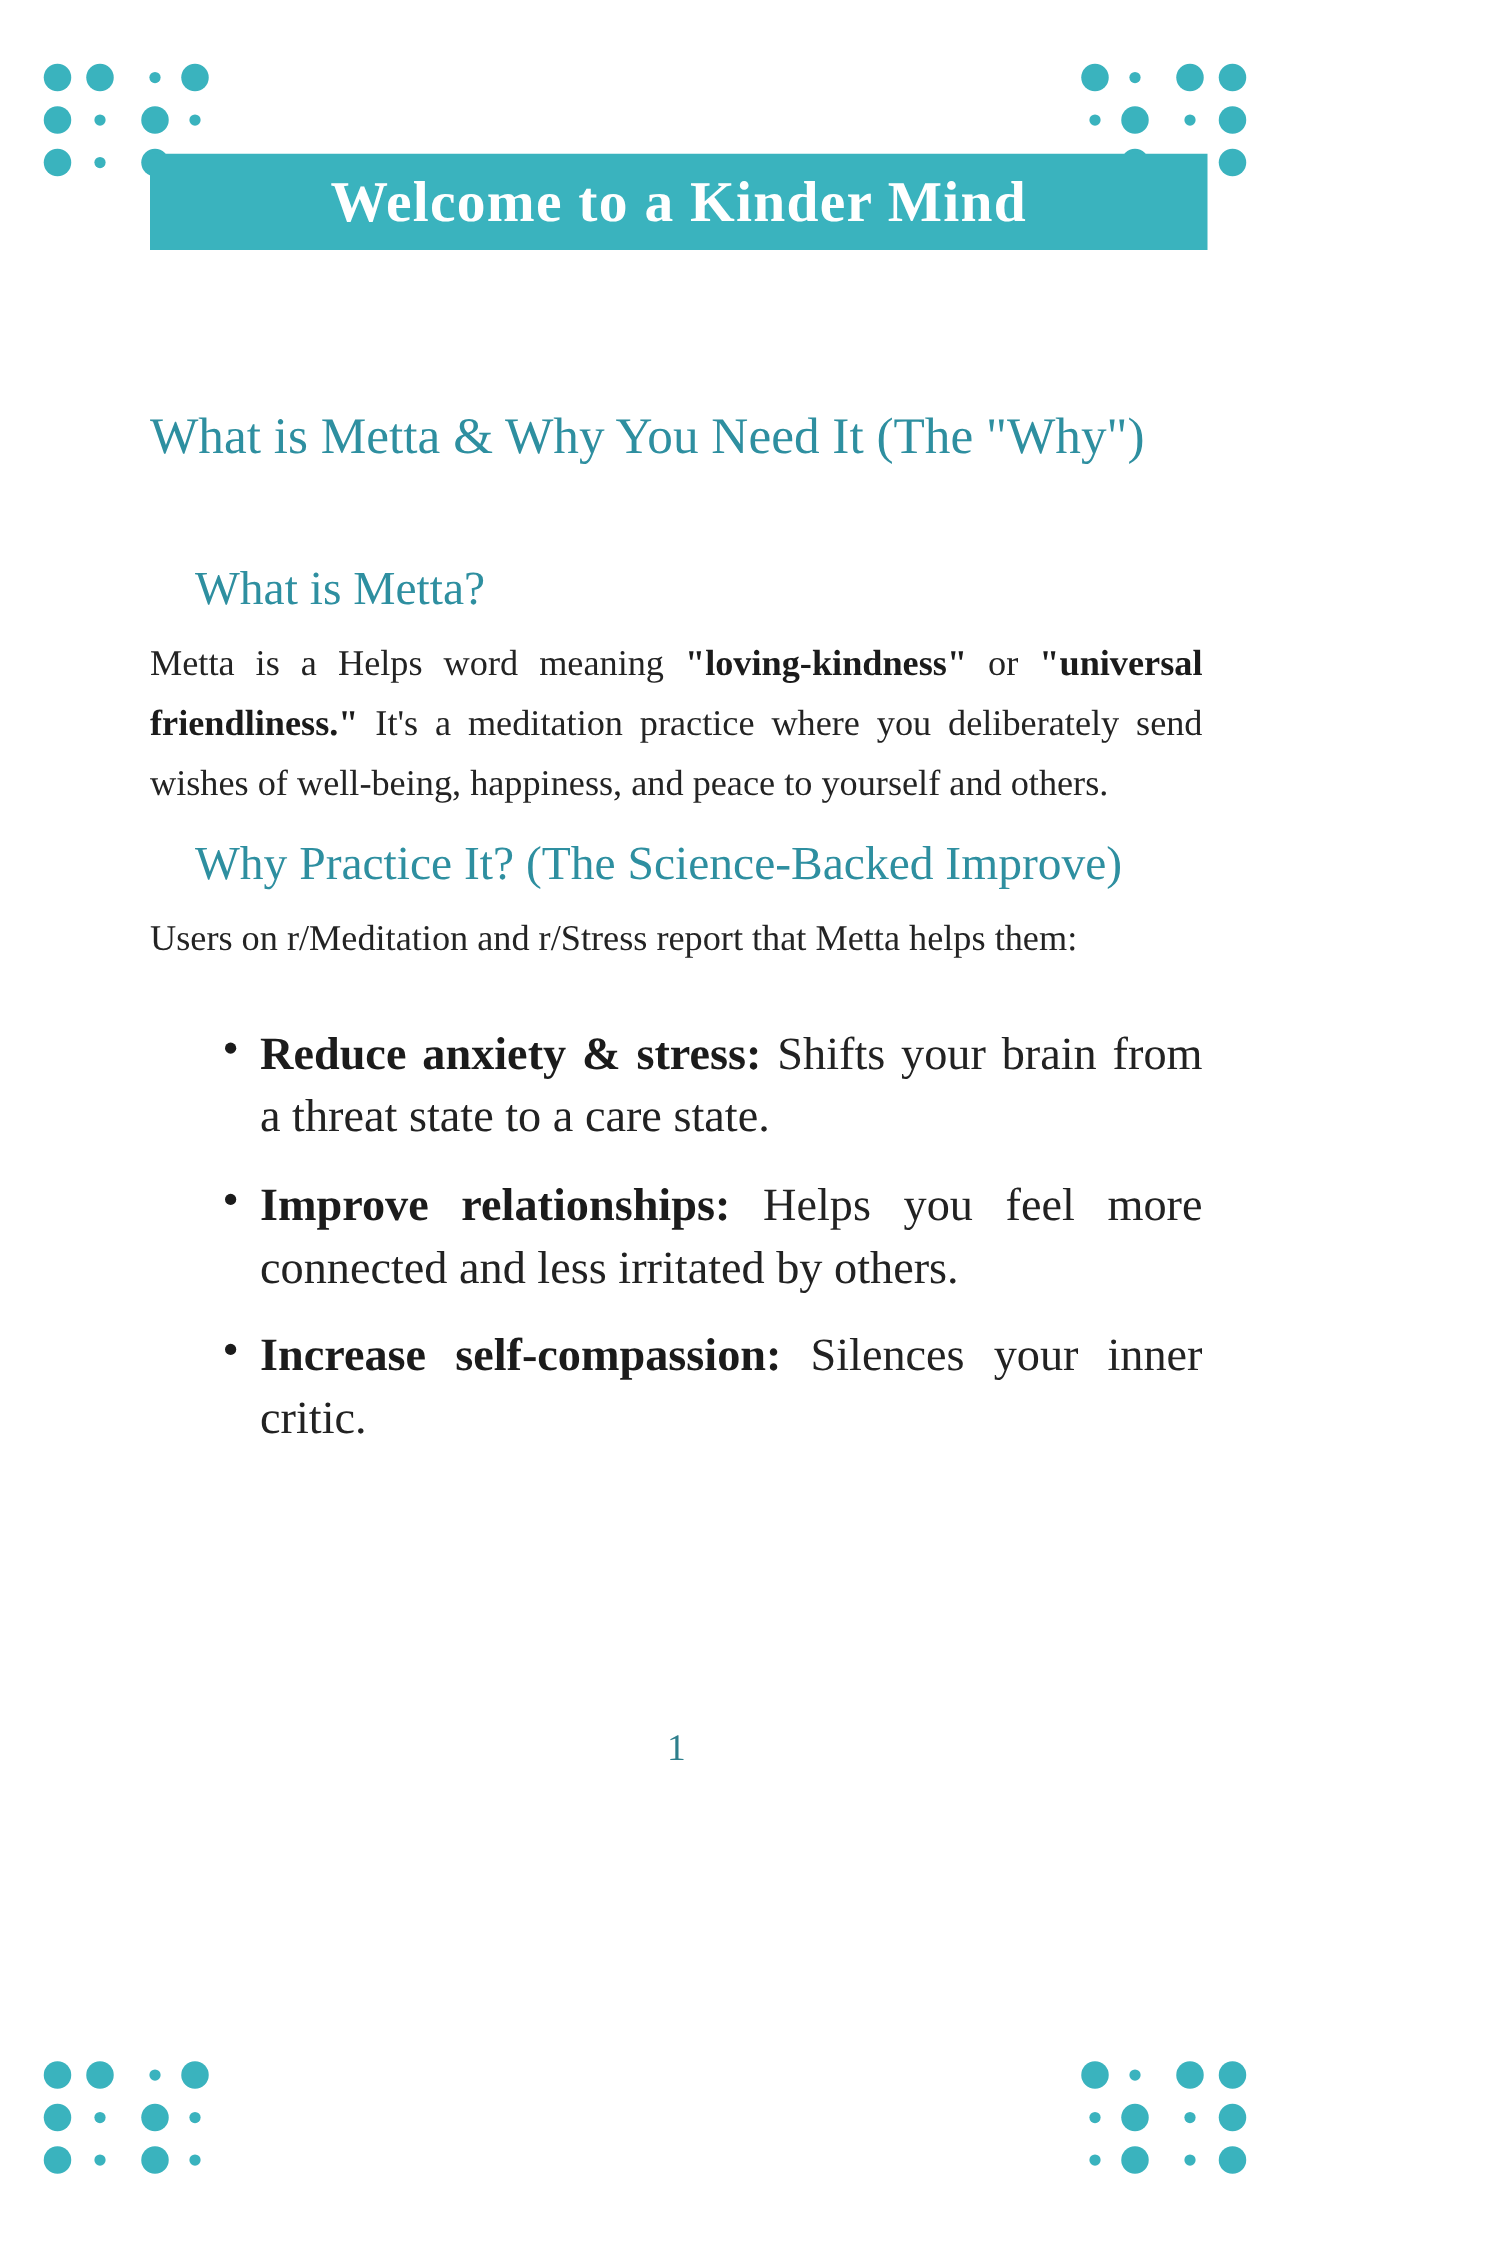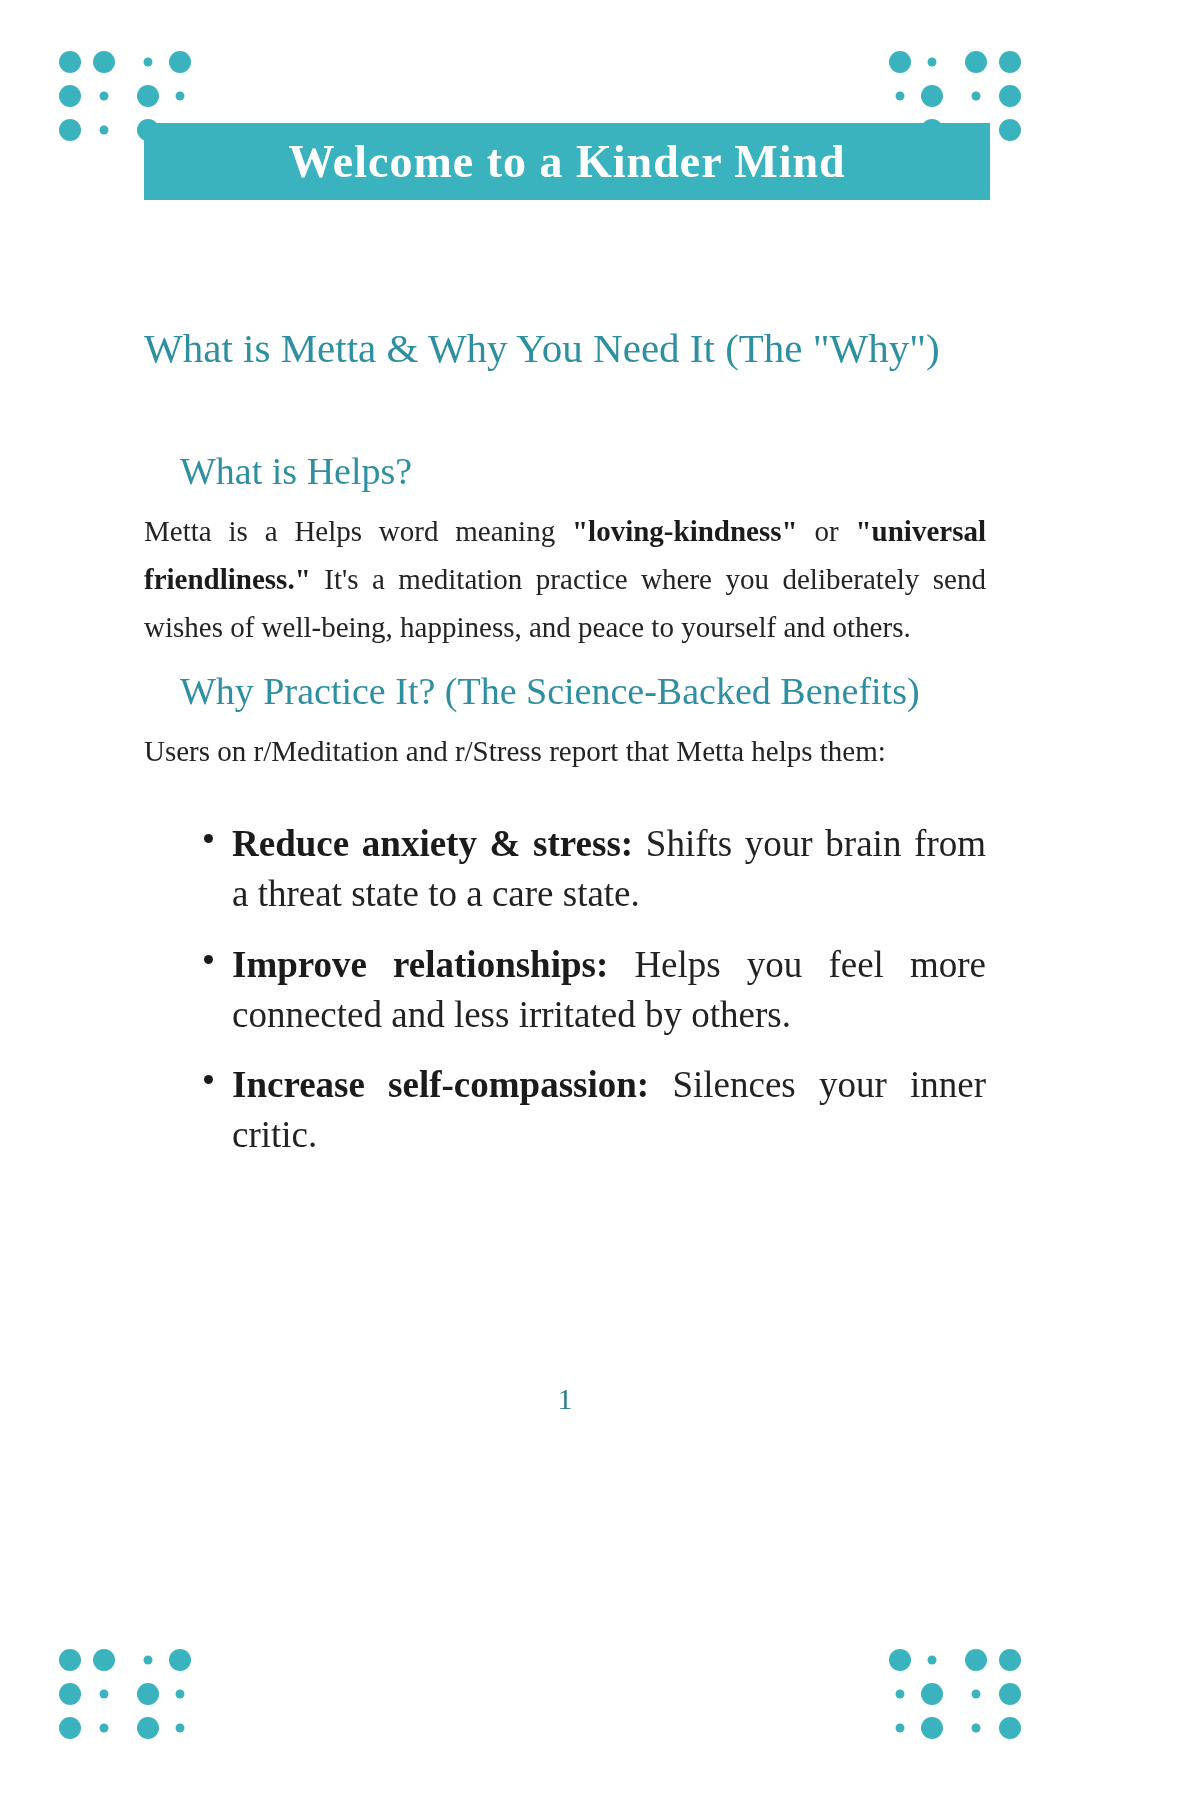--- a/index.html
+++ b/index.html
@@ -4,21 +4,20 @@
 <style>
   html, body { margin: 0; padding: 0; background: #ffffff; }
   .page {
     position: relative;
     width: 1032px;
     height: 1800px;
     background: #ffffff;
     font-family: "Liberation Serif", serif;
     color: #222222;
     overflow: hidden;
-    margin-left: 24px;
   }
 
   
   .corner-dots { position: absolute; width: 138px; height: 96px; }
   .corner-dots.tl { left: 32px; top: 46px; }
   .corner-dots.tr { right: 32px; top: 46px; transform: scaleX(-1); }
   .corner-dots.bl { left: 32px; bottom: 60px; }
   .corner-dots.br { right: 32px; bottom: 60px; transform: scaleX(-1); }
 
   
@@ -194,25 +193,25 @@
 
   <div class="banner">
     <div class="banner-title">Welcome to a Kinder Mind</div>
   </div>
 
   <div class="content">
 
     <h2 class="h-main">What is Metta &amp; Why You Need It (The "Why")</h2>
 
 
-    <h3 class="h-sub what">What is Helps?</h3>
+    <h3 class="h-sub what">What is Metta?</h3>
 
     <p class="para def"><span>Metta is a Helps word meaning </span><span class="b">"loving-kindness"</span><span> or </span><span class="b">"universal friendliness."</span><span> It's a meditation practice where you deliberately send wishes of well-being, happiness, and peace to yourself and others.</span></p>
 
-    <h3 class="h-sub why">Why Practice It? (The Science-Backed Benefits)</h3>
+    <h3 class="h-sub why">Why Practice It? (The Science-Backed Improve)</h3>
 
     <p class="para whyp">Users on r/Meditation and r/Stress report that Metta helps them:</p>
 
     <ul class="bullets">
       <li><span class="b">Reduce anxiety &amp; stress:</span><span> Shifts your brain from a threat state to a care state.</span></li>
       <li><span class="b">Improve relationships:</span><span> Helps you feel more connected and less irritated by others.</span></li>
       <li><span class="b">Increase self-compassion:</span><span> Silences your inner critic.</span></li>
     </ul>
 
   </div>

